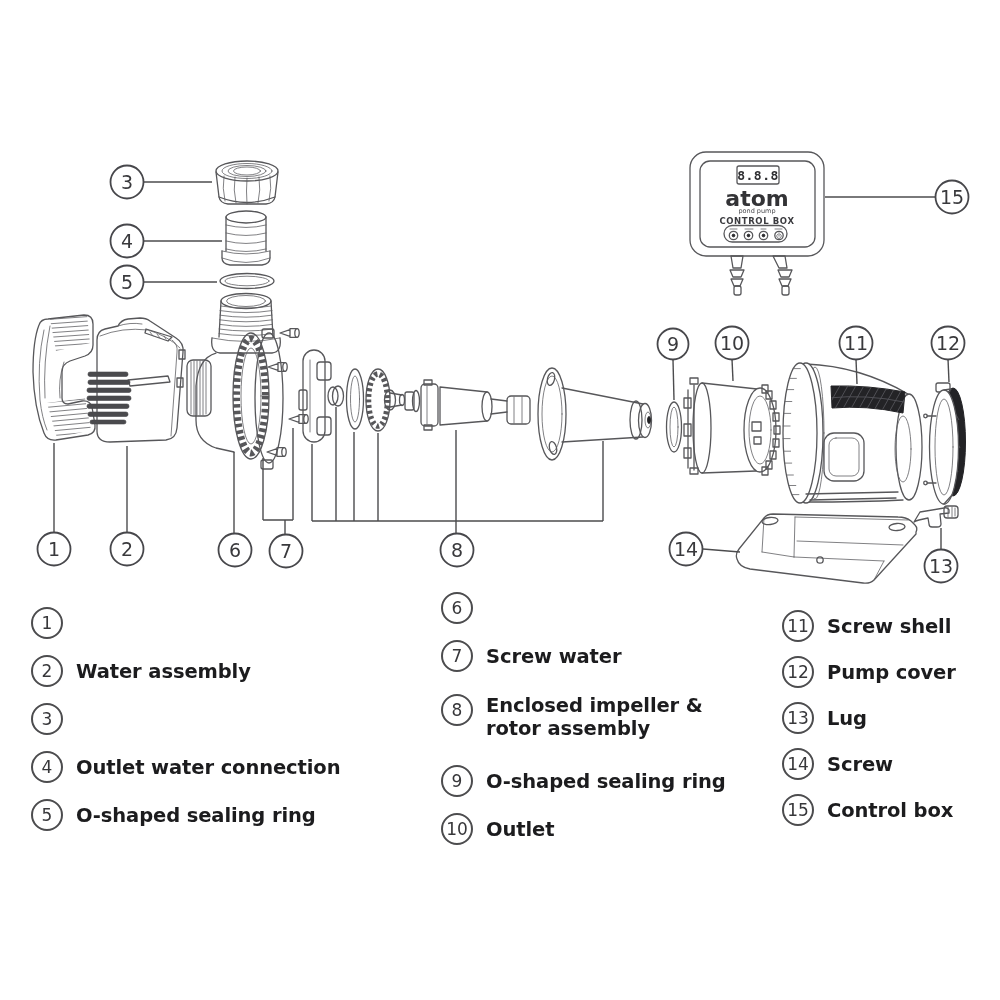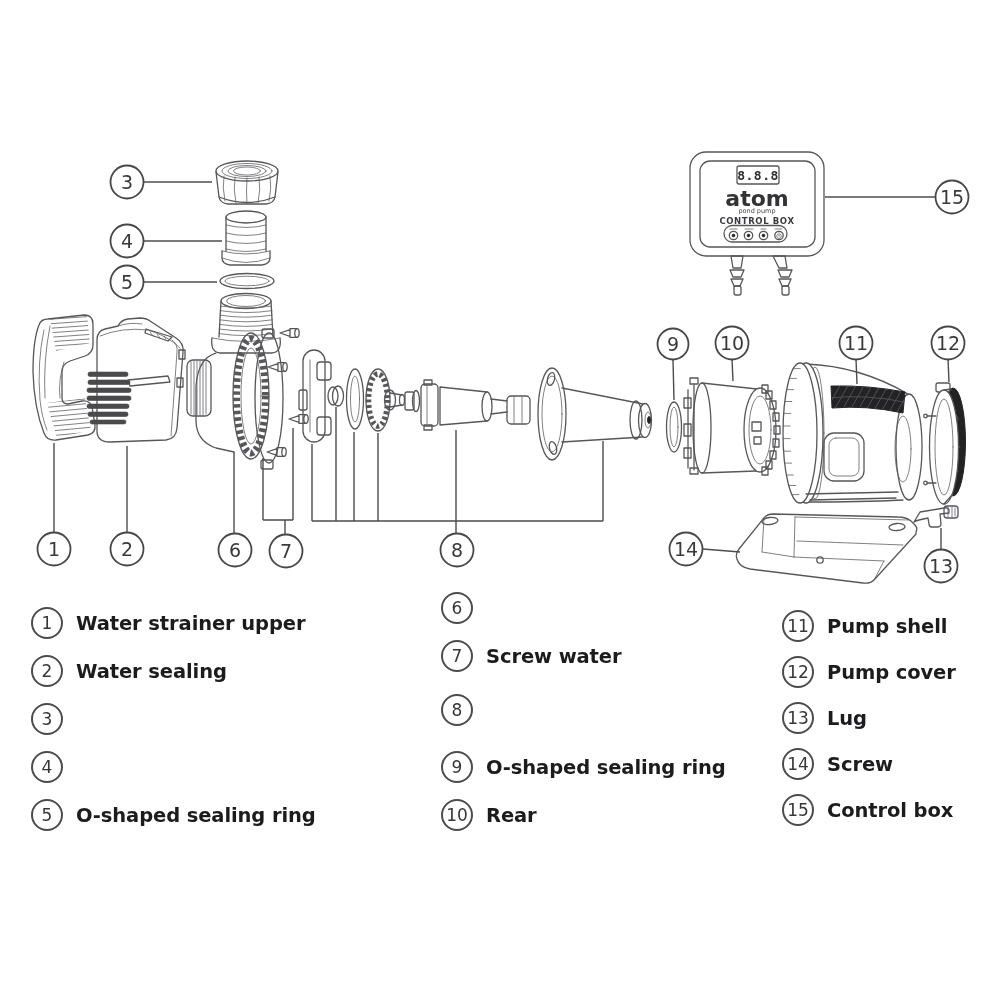--- a/index.html
+++ b/index.html
@@ -382,63 +382,64 @@
   <g class="callout">
     <path class="ln" d="M825,197 L935,197"></path>
         <circle cx="952" cy="197" r="16.5"></circle>
     <text x="952" y="203.5">15</text>
   </g>
 </svg>
 
 <div class="lcol" id="lcol1">
   <div class="lrow">
     <span class="lnum">1</span>
-    <span class="llabel">Water strainer upper</span>
   </div>
   <div class="lrow">
     <span class="lnum">2</span>
-    <span class="llabel">Water sealing</span>
+    <span class="llabel">Water assembly</span>
   </div>
   <div class="lrow">
     <span class="lnum">3</span>
   </div>
   <div class="lrow">
     <span class="lnum">4</span>
+    <span class="llabel">Outlet water connection</span>
   </div>
   <div class="lrow">
     <span class="lnum">5</span>
     <span class="llabel">O-shaped sealing ring</span>
   </div>
 </div>
 
 <div class="lcol" id="lcol2">
   <div class="lrow">
     <span class="lnum">6</span>
   </div>
   <div class="lrow">
     <span class="lnum">7</span>
     <span class="llabel">Screw water</span>
   </div>
   <div class="lrow top">
     <span class="lnum">8</span>
+    <span class="llabel">Enclosed impeller &amp; rotor assembly</span>
   </div>
   <div class="lrow mt">
     <span class="lnum">9</span>
     <span class="llabel">O-shaped sealing ring</span>
   </div>
   <div class="lrow">
     <span class="lnum">10</span>
-    <span class="llabel">Rear</span>
+    <span class="llabel">Outlet</span>
   </div>
 </div>
 
 <div class="lcol" id="lcol3">
   <div class="lrow">
     <span class="lnum">11</span>
-    <span class="llabel">Pump shell</span>
+    <span class="llabel">Screw shell</span>
   </div>
   <div class="lrow">
     <span class="lnum">12</span>
     <span class="llabel">Pump cover</span>
   </div>
   <div class="lrow">
     <span class="lnum">13</span>
     <span class="llabel">Lug</span>
   </div>
   <div class="lrow">

